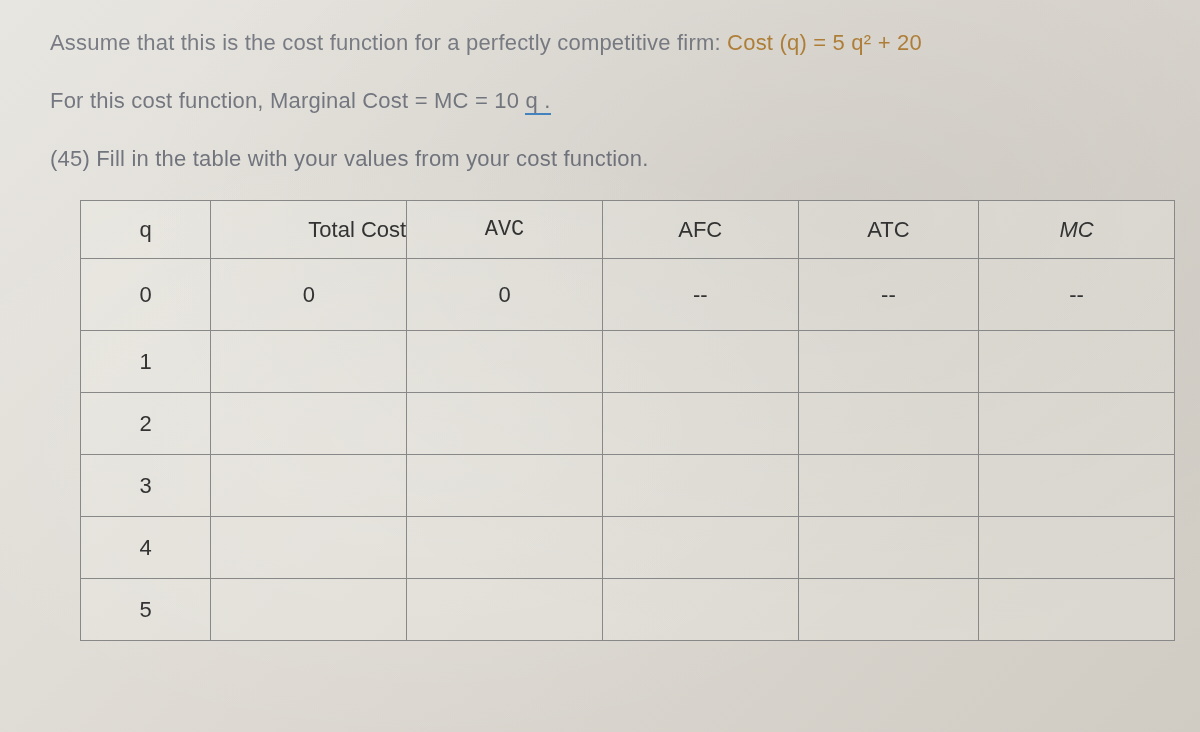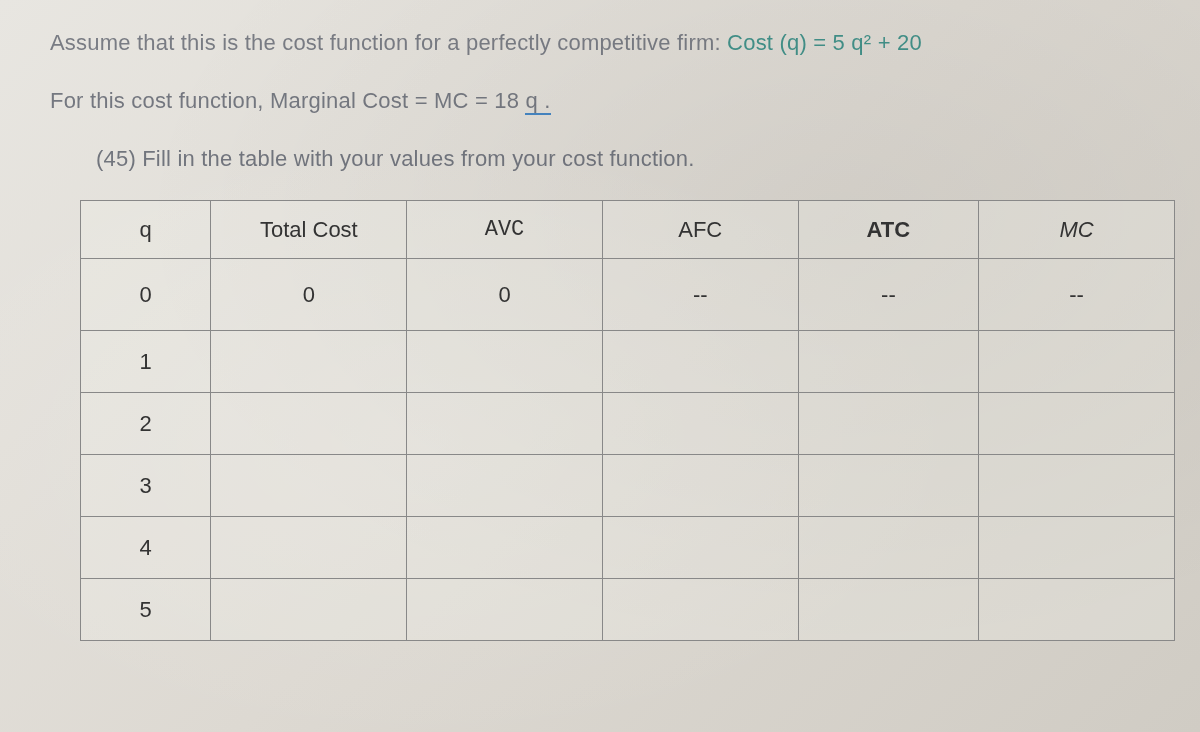--- a/index.html
+++ b/index.html
@@ -37,24 +37,23 @@
     }
     .instruction-line.line1 {
       opacity: 0.75;
     }
     .instruction-line.line2 {
       opacity: 0.78;
     }
     .instruction-line.line3 {
       opacity: 0.8;
       margin-bottom: 28px;
-      margin-left: 46px;
     }
     .cost-formula {
-      color: #0f766e;
+      color: #a16207;
     }
     .underlined {
       border-bottom: 2px solid #1a6bb8;
     }
     table {
       border-collapse: collapse;
       width: 1095px;
       margin-left: 30px;
       position: relative;
       z-index: 1;
@@ -72,35 +71,35 @@
       height: 58px;
       font-weight: normal;
     }
     tbody tr:first-child td {
       height: 72px;
     }
     tbody tr:nth-child(n+2) td {
       height: 62px;
     }
     .col-q { width: 130px; }
-    .col-tc { width: 195px; }
+    .col-tc { width: 195px; text-align: right; }
     .col-avc { width: 195px; font-family: Liberation Mono, monospace; }
     .col-afc { width: 195px; }
-    .col-atc { width: 180px; font-weight: bold; }
+    .col-atc { width: 180px; }
     .col-mc { width: 195px; font-style: italic; }
   </style>
 </head>
 <body>
 
 <p class="instruction-line line1">
   <span>Assume that this is the cost function for a perfectly competitive firm:  </span><span class="cost-formula">Cost (q) = 5 q² + 20</span>
 </p>
 
 <p class="instruction-line line2">
-  <span>For this cost function, Marginal Cost = MC = 18 </span><span class="underlined">q .</span>
+  <span>For this cost function, Marginal Cost = MC = 10 </span><span class="underlined">q .</span>
 </p>
 
 <p class="instruction-line line3">(45) Fill in the table with your values from your cost function.</p>
 
 <table>
   <thead>
     <tr>
       <th class="col-q">q</th>
       <th class="col-tc">Total Cost</th>
       <th class="col-avc">AVC</th>

